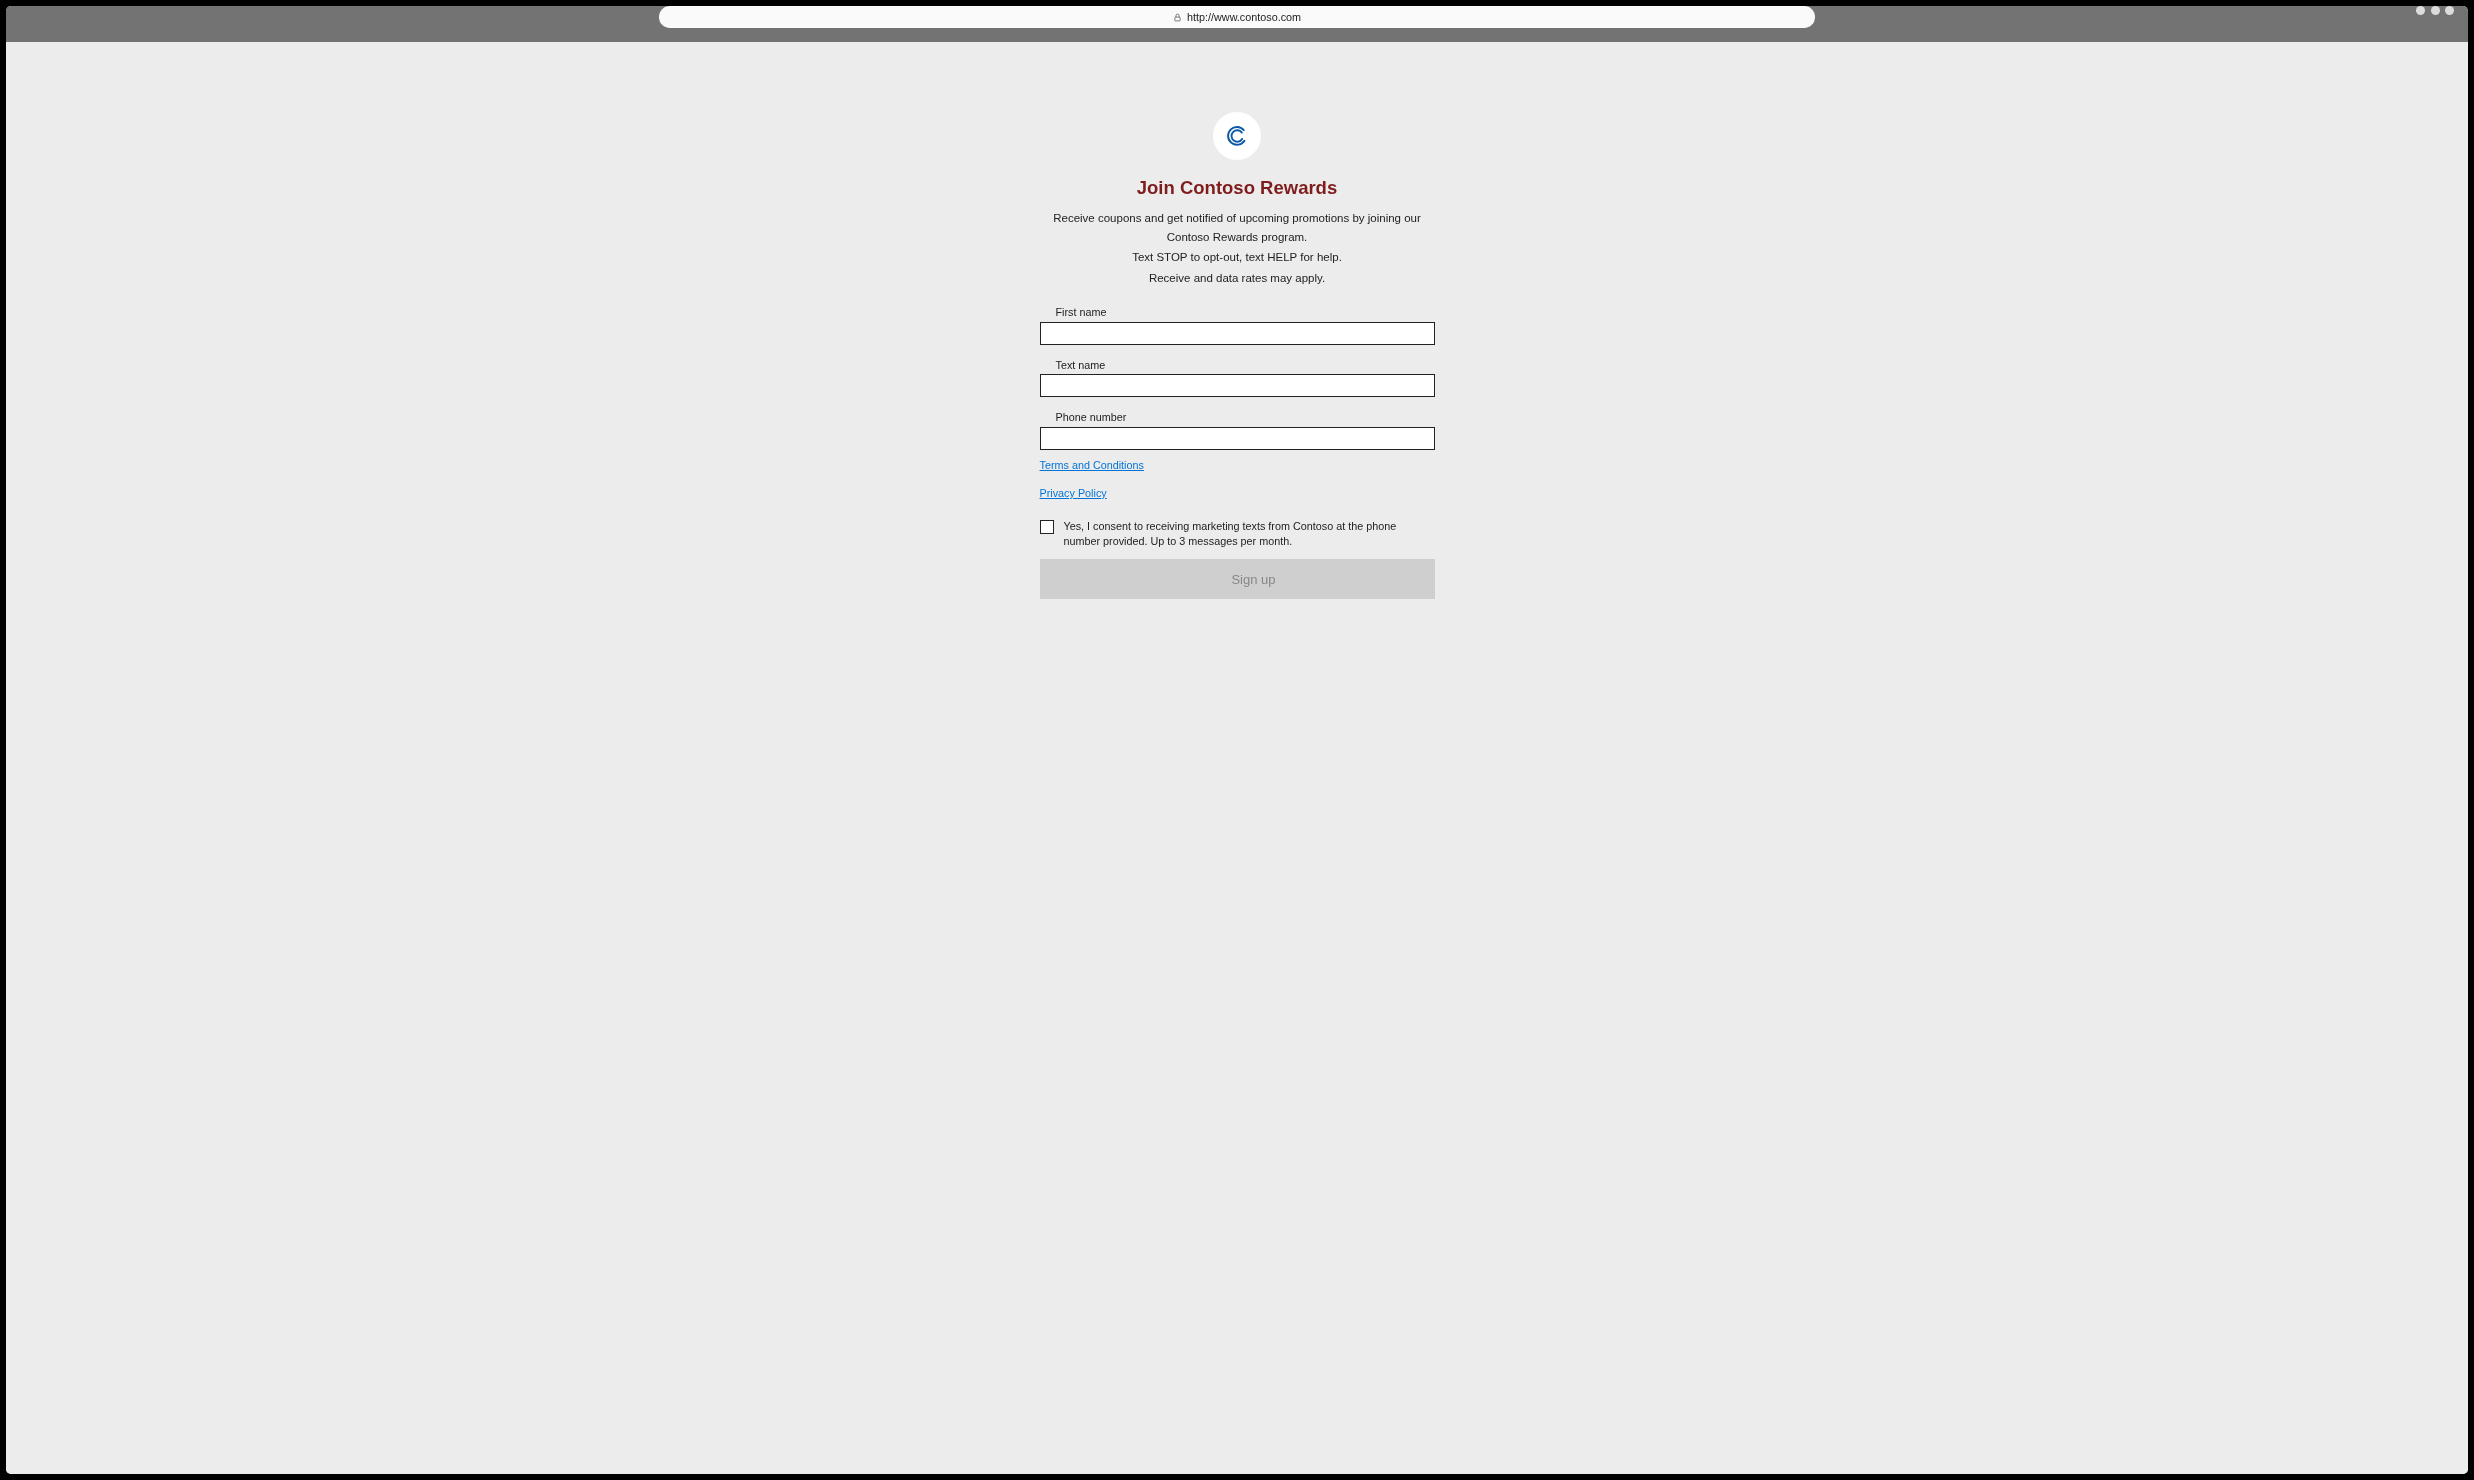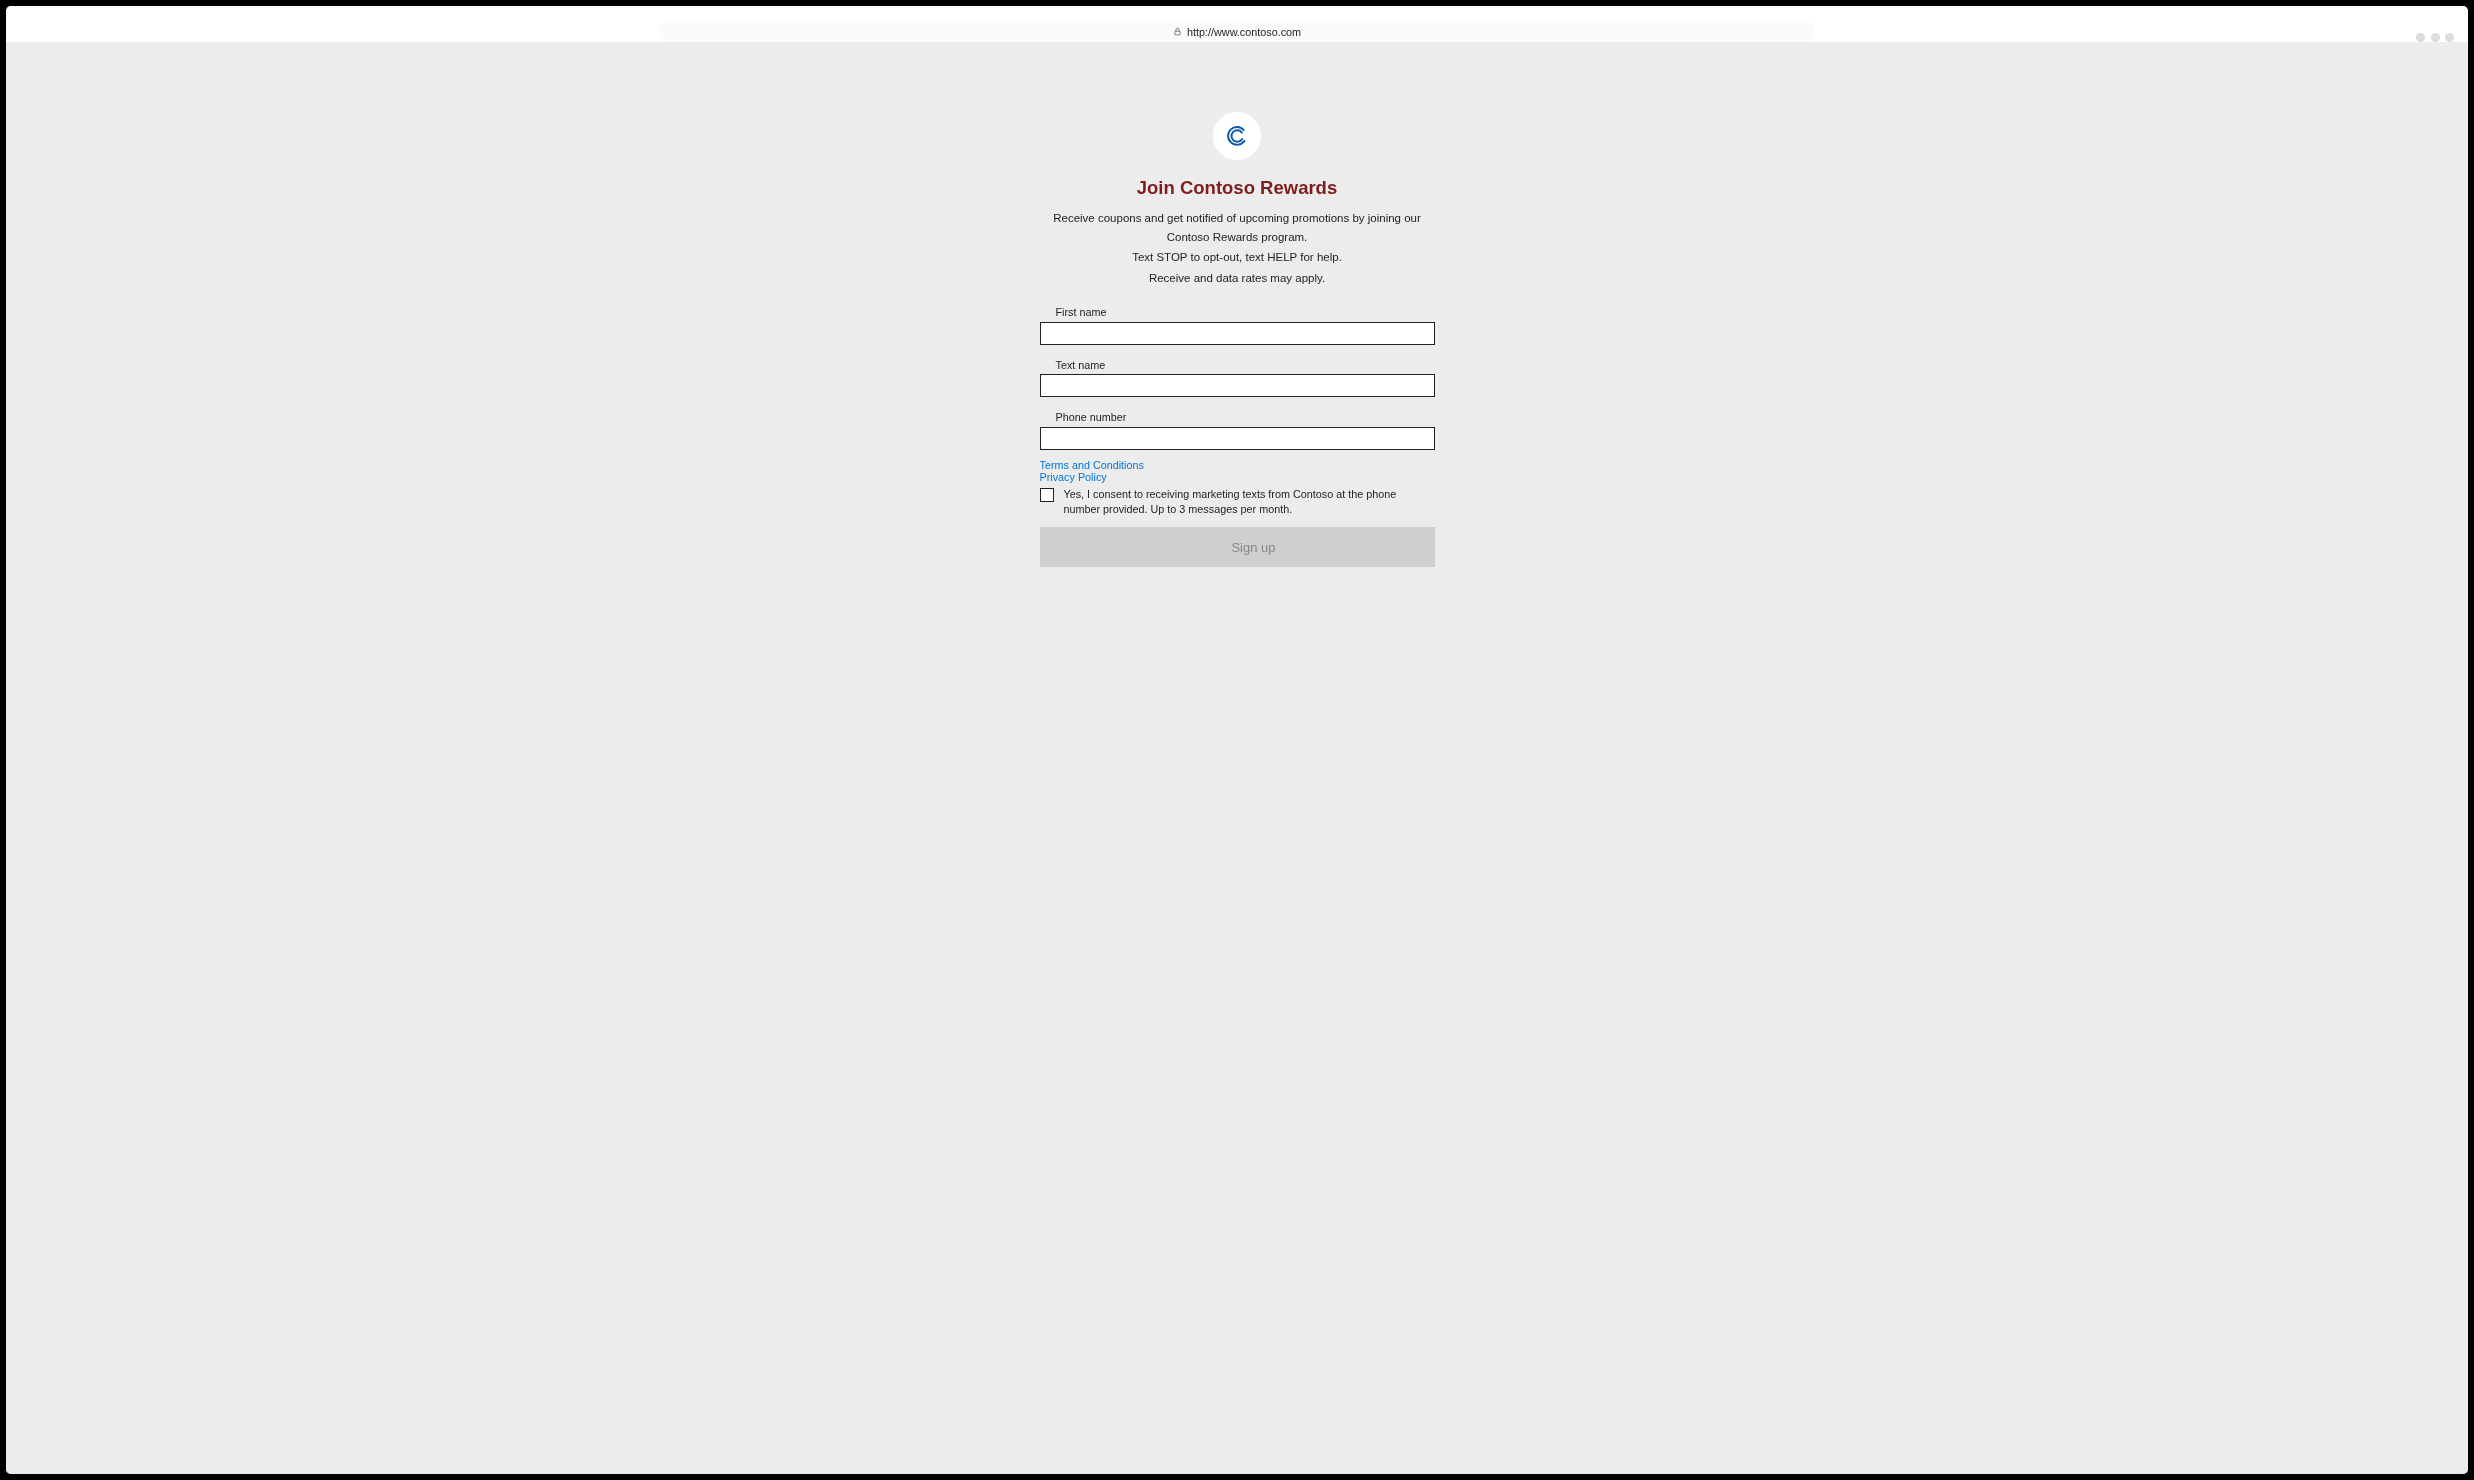--- a/index.html
+++ b/index.html
@@ -16,23 +16,23 @@
     width: 100%;
     height: 100%;
     background: #ececec;
     border-radius: 5.1px;
     overflow: hidden;
     display: flex;
     flex-direction: column;
   }
   .browser-chrome {
     height: 36px;
-    background: #ffffff;
-    display: flex;
-    align-items: flex-end;
+    background: #737373;
+    display: flex;
+    align-items: flex-start;
     padding: 0 1px;
     position: relative;
   }
   .address-bar {
     margin: 0 auto;
     width: 47%;
     height: 21.7px;
     background: #fafafa;
     border-radius: 10.8px;
     display: flex;
@@ -109,23 +109,24 @@
     height: 23px;
     border: 0.6px solid #222;
     background: #fff;
     padding: 0 5.1px;
     font-size: 9.6px;
     margin-bottom: 14px;
   }
   .field-input:last-of-type { margin-bottom: 9px; }
   .link {
     color: #0074d9;
+    text-decoration: underline;
     font-size: 10.8px;
     display: inline-block;
-    margin-bottom: 0;
+    margin-bottom: 16px;
     cursor: pointer;
   }
   .consent-row {
     display: flex;
     align-items: flex-start;
     gap: 10px;
     margin-top: 3.8px;
     margin-bottom: 10.2px;
   }
   .consent-check {

